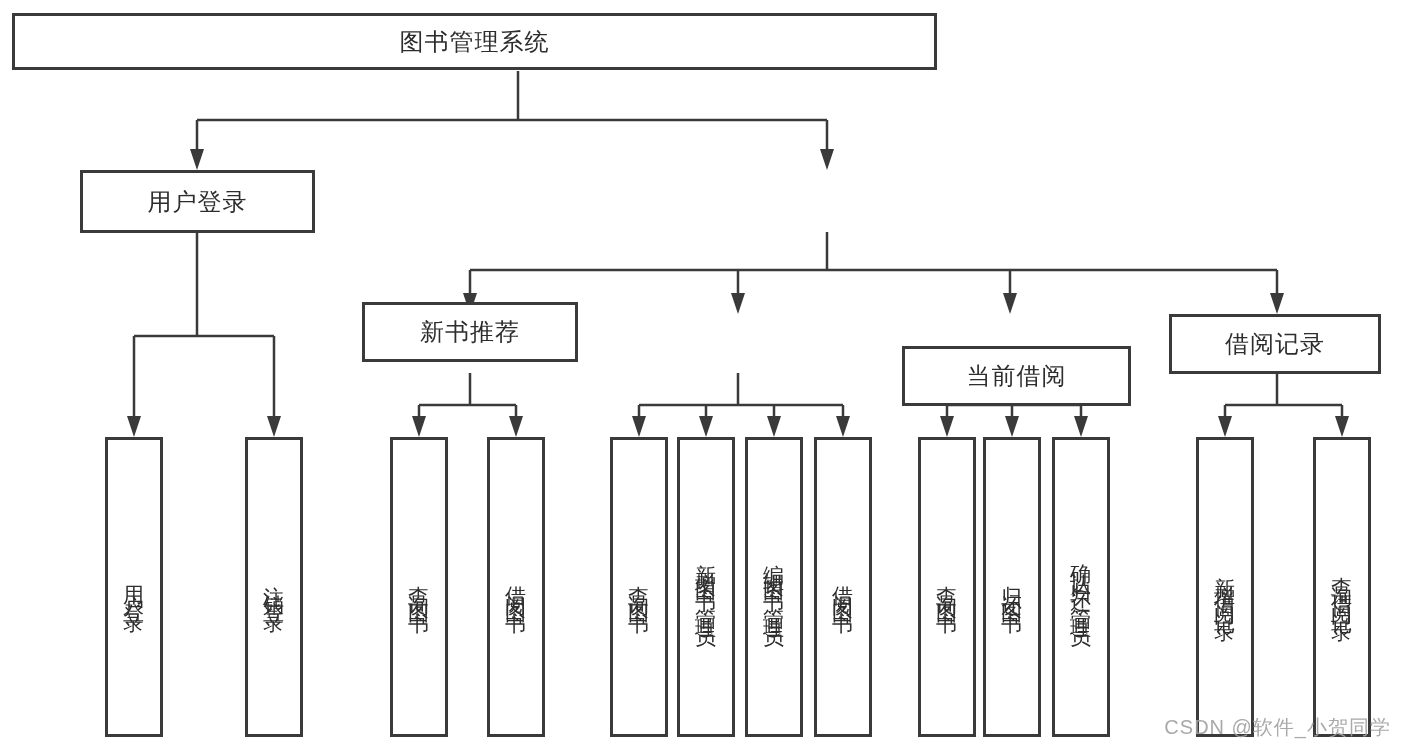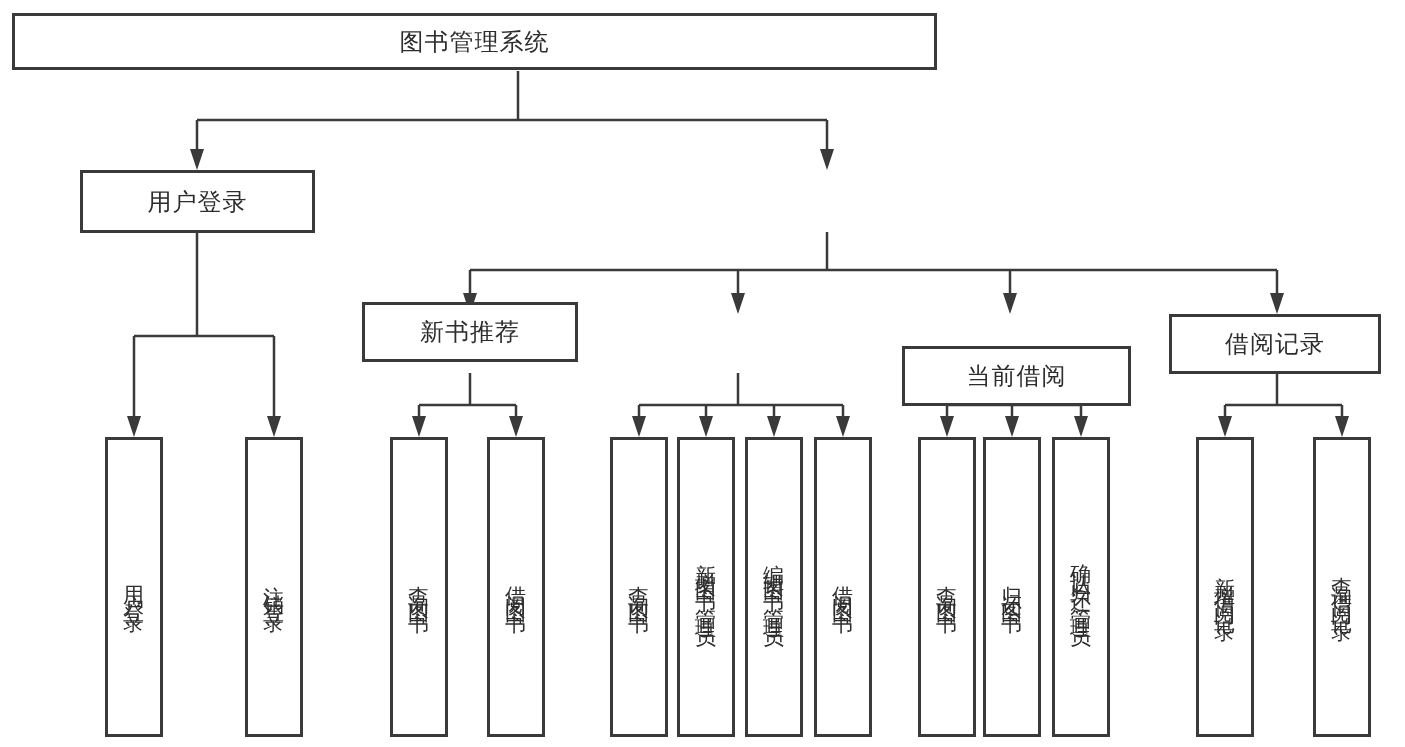--- a/index.html
+++ b/index.html
@@ -142,14 +142,15 @@
     <span>确认归还（管理员）</span>
   </div>
 
   <div class="box leaf" style="left:1196px; top:437px; width:58px; height:300px;">
     <span>新增借阅记录</span>
   </div>
   <div class="box leaf" style="left:1313px; top:437px; width:58px; height:300px;">
     <span>查询借阅记录</span>
   </div>
 
+  <div class="watermark">CSDN @软件_小贺同学</div>
 
 </div>
 
 </body></html>

